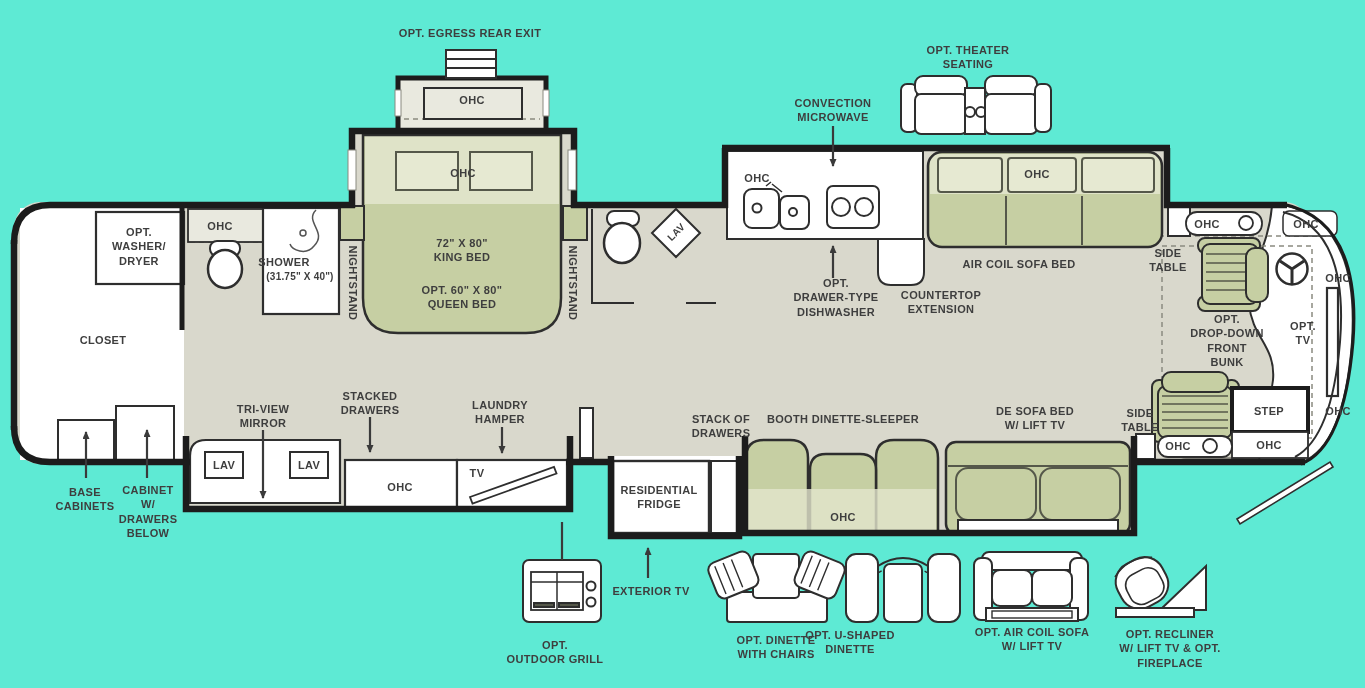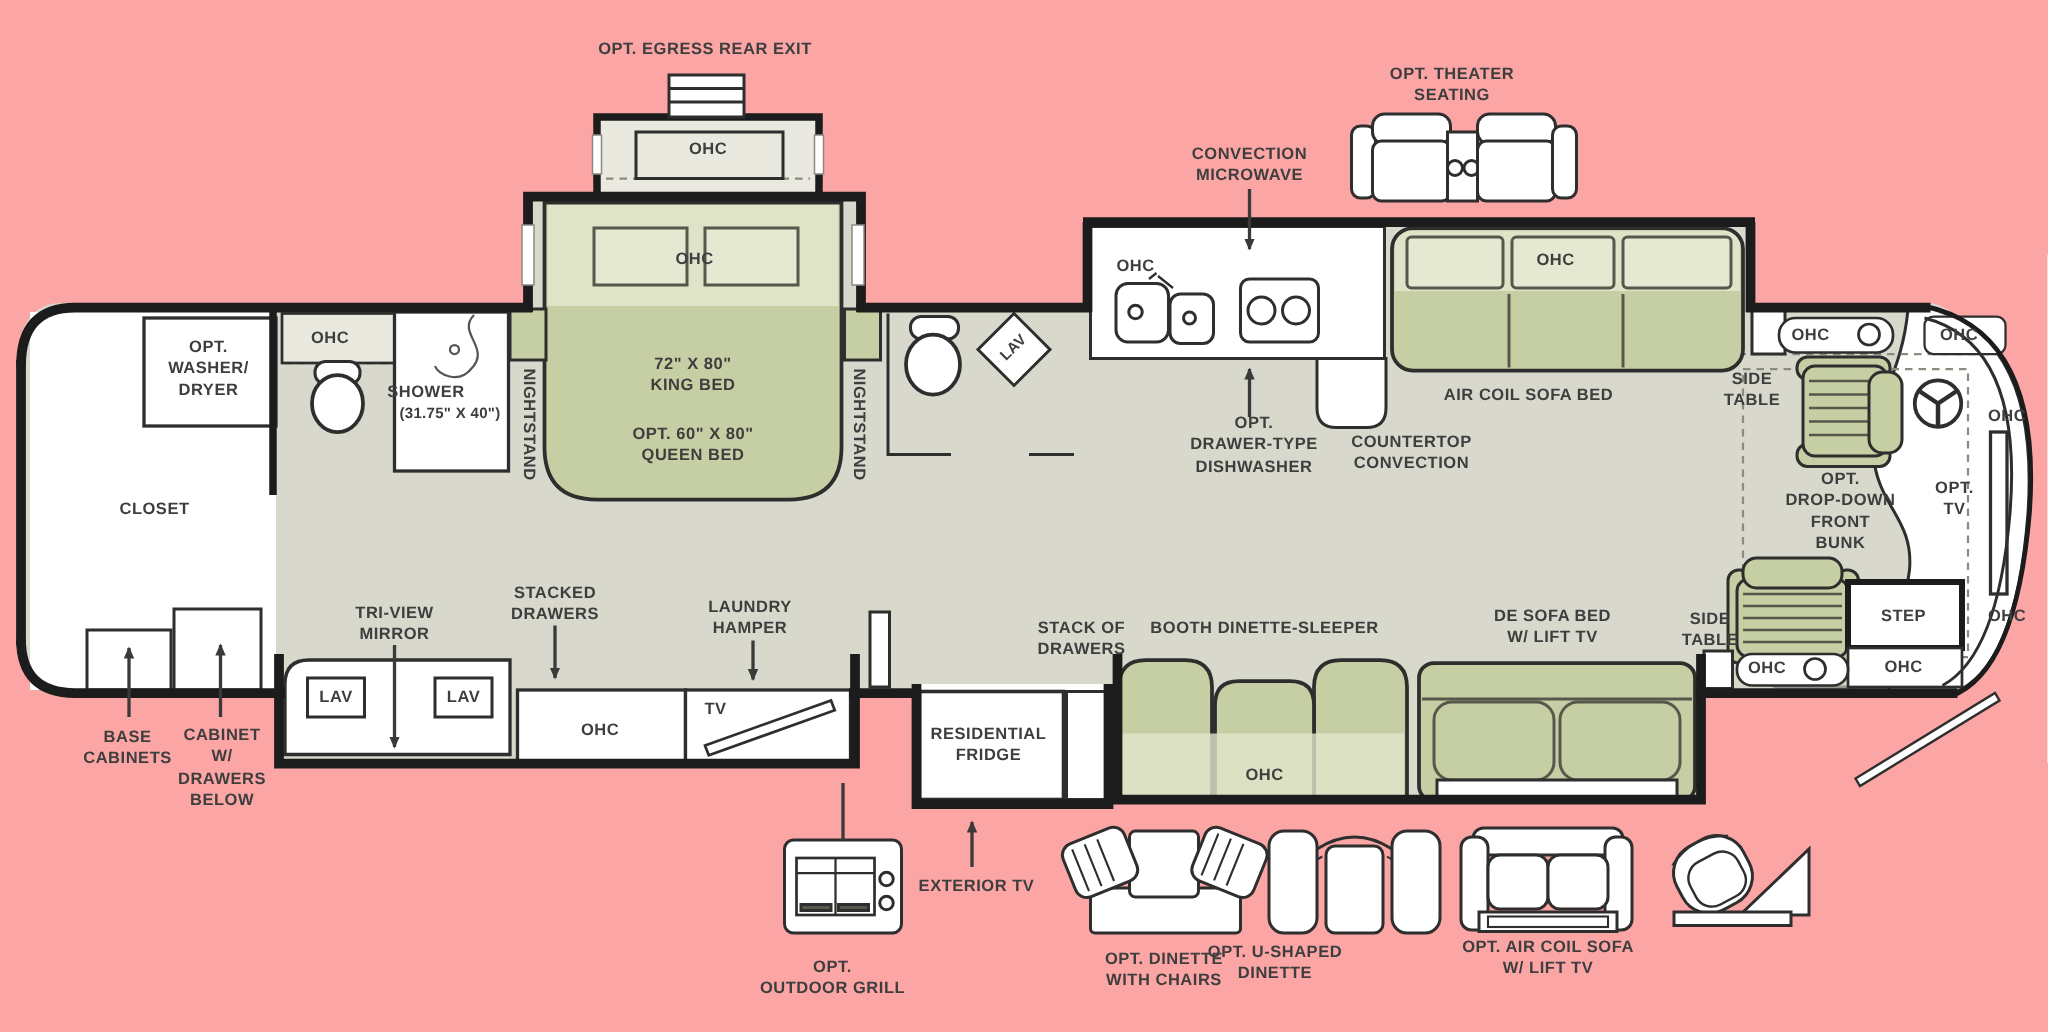--- a/index.html
+++ b/index.html
@@ -1,16 +1,16 @@
 <!DOCTYPE html>
 <html><head>
 <meta charset="utf-8">
 <style>
   html,body{margin:0;padding:0;background:#ffffff;}
-  .canvas{position:relative;width:1365px;height:688px;background:#fca5a5;overflow:hidden;
+  .canvas{position:relative;width:1365px;height:688px;background:#5eead4;overflow:hidden;
           font-family:"Liberation Sans",sans-serif;}
   .canvas svg{position:absolute;left:0;top:0;}
   .lbl{position:absolute;transform:translate(-50%,-50%);
        font:600 11px/1.3 "Liberation Sans",sans-serif;color:#3e3e3e;
        letter-spacing:.35px;text-align:center;white-space:pre-line;pointer-events:none;}
   .sm{font-size:10px;letter-spacing:.2px;}
   .vert{writing-mode:vertical-rl;line-height:1;}
   .rot{transform:translate(-50%,-50%) rotate(-45deg);}
 </style>
 </head>
@@ -319,21 +319,21 @@
 <div class="lbl" style="left:462px;top:250px">72" X 80"
 KING BED</div>
 <div class="lbl" style="left:462px;top:297px">OPT. 60" X 80"
 QUEEN BED</div>
 <div class="lbl" style="left:103px;top:340px">CLOSET</div>
 <div class="lbl" style="left:757px;top:178px">OHC</div>
 <div class="lbl" style="left:836px;top:297px">OPT.
 DRAWER-TYPE
 DISHWASHER</div>
 <div class="lbl" style="left:941px;top:302px">COUNTERTOP
-CONVECTION</div>
+EXTENSION</div>
 <div class="lbl" style="left:1037px;top:174px">OHC</div>
 <div class="lbl" style="left:1019px;top:264px">AIR COIL SOFA BED</div>
 <div class="lbl" style="left:1168px;top:260px">SIDE
 TABLE</div>
 <div class="lbl" style="left:1227px;top:341px">OPT.
 DROP-DOWN
 FRONT
 BUNK</div>
 <div class="lbl" style="left:1303px;top:333px">OPT.
 TV</div>
@@ -373,14 +373,17 @@
 FRIDGE</div>
 <div class="lbl" style="left:651px;top:591px">EXTERIOR TV</div>
 <div class="lbl" style="left:555px;top:652px">OPT.
 OUTDOOR GRILL</div>
 <div class="lbl" style="left:776px;top:647px">OPT. DINETTE
 WITH CHAIRS</div>
 <div class="lbl" style="left:850px;top:642px">OPT. U-SHAPED
 DINETTE</div>
 <div class="lbl" style="left:1032px;top:639px">OPT. AIR COIL SOFA
 W/ LIFT TV</div>
+<div class="lbl" style="left:1170px;top:648px">OPT. RECLINER
+W/ LIFT TV &amp; OPT.
+FIREPLACE</div>
 
 </div>
 
 </body></html>

